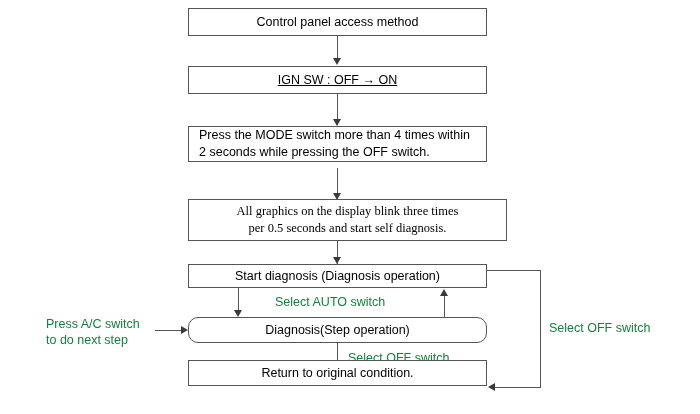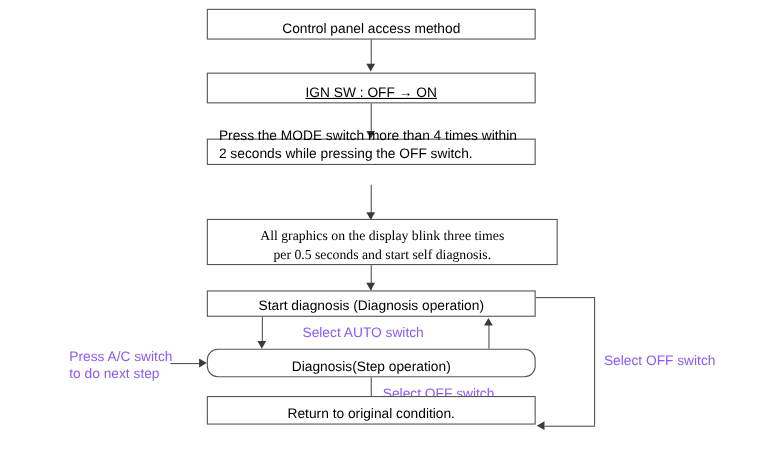--- a/index.html
+++ b/index.html
@@ -18,21 +18,21 @@
   .node {
     position: absolute;
     box-sizing: border-box;
     border: 1px solid #555555;
     background: #ffffff;
     color: #000000;
     font-size: 12.5px;
     line-height: 17px;
     display: flex;
     flex-direction: column;
-    justify-content: flex-end;
+    justify-content: center;
   }
   .node .txt {
     display: block;
     white-space: pre-line;
   }
   .node.center .txt { text-align: center; }
   .node.left   .txt { text-align: left; padding-left: 10px; }
 
   
   .vline {
@@ -67,21 +67,21 @@
   }
   .arrow-left {
     border-top: 4px solid transparent;
     border-bottom: 4px solid transparent;
     border-right: 7px solid #3a3a3a;
   }
   .edge-label {
     position: absolute;
     font-size: 12.5px;
     line-height: 16px;
-    color: #8b5cf6;
+    color: #15803d;
     white-space: pre-line;
   }
 </style>
 </head>
 <body>
 
 <div id="canvas">
 
   <div class="node center" style="left:188px; top:8px; width:299px; height:28px;">
     <span class="txt">Control panel access method</span>
@@ -90,21 +90,21 @@
   <div class="vline" style="left:337px; top:36px; height:25px;"></div>
   <div class="arrow-down" style="left:333px; top:58px;"></div>
 
   <div class="node center" style="left:188px; top:66px; width:299px; height:28px;text-decoration:underline;">
     <span class="txt">IGN SW : OFF → ON</span>
   </div>
 
   <div class="vline" style="left:337px; top:94px; height:31px;"></div>
   <div class="arrow-down" style="left:333px; top:119px;"></div>
 
-  <div class="node left" style="left:188px; top:126px; width:299px; height:24px;">
+  <div class="node left" style="left:188px; top:126px; width:299px; height:36px;">
     <span class="txt">Press the MODE switch more than 4 times within
 2 seconds while pressing the OFF switch.</span>
   </div>
 
   <div class="vline" style="left:337px; top:168px; height:31px;"></div>
   <div class="arrow-down" style="left:333px; top:193px;"></div>
 
   <div class="node center" style="left:188px; top:199px; width:319px; height:42px;font-family:Liberation Serif, serif;">
     <span class="txt">All graphics on the display blink three times
 per 0.5 seconds and start self diagnosis.</span>
@@ -138,18 +138,18 @@
     <span class="txt">Return to original condition.</span>
   </div>
 
   <div class="hline" style="left:487px; top:270px; width:54px;"></div>
   <div class="vline" style="left:540px; top:270px; height:117px;"></div>
   <div class="hline" style="left:495px; top:387px; width:46px;"></div>
   <div class="arrow-left" style="left:488px; top:383px;"></div>
 
   <div class="edge-label" style="left:549px; top:320px; width:140px;">Select OFF switch</div>
 
-  <div class="edge-label" style="left:46px; top:316px; width:115px;margin-left:17px;">Press A/C switch
+  <div class="edge-label" style="left:46px; top:316px; width:115px;">Press A/C switch
 to do next step</div>
   <div class="hline" style="left:155px; top:330px; width:27px;"></div>
   <div class="arrow-right" style="left:181px; top:326px;"></div>
 
 </div>
 
 </body></html>

